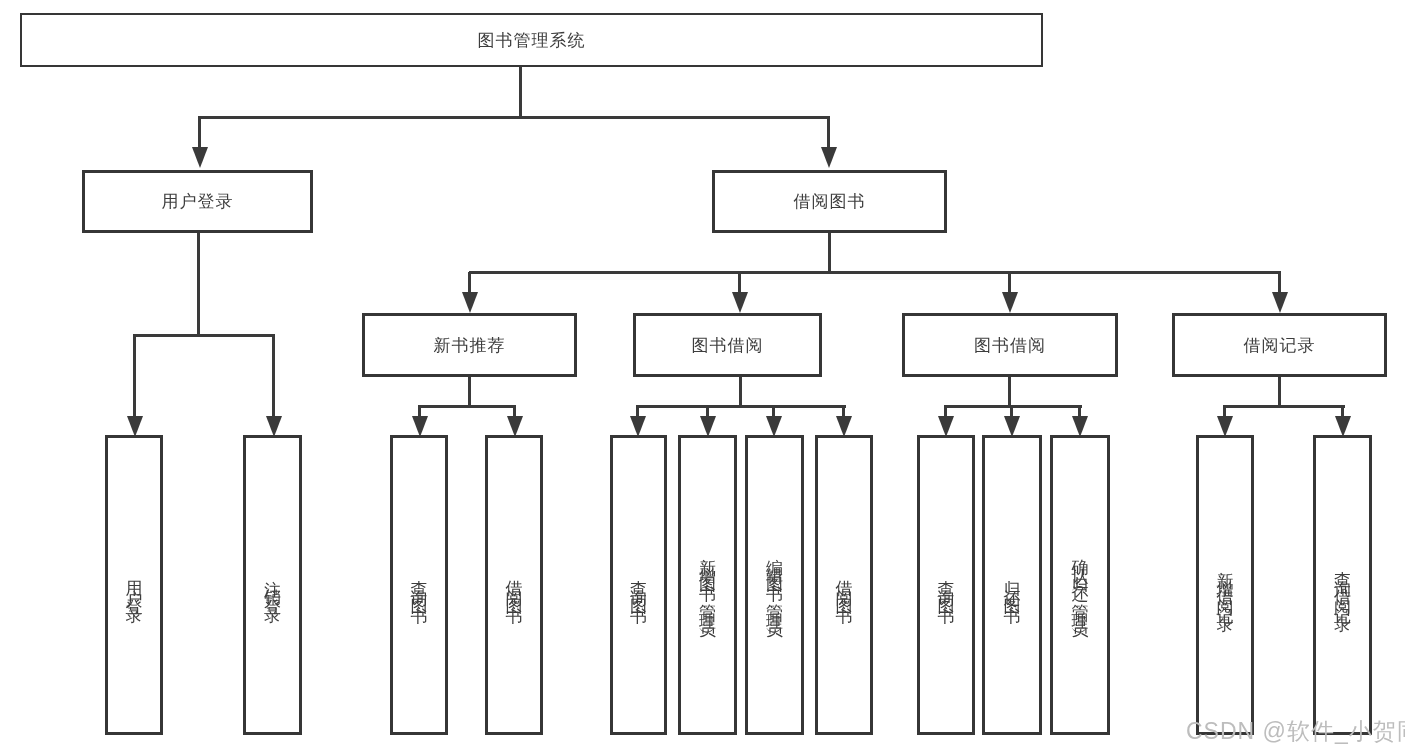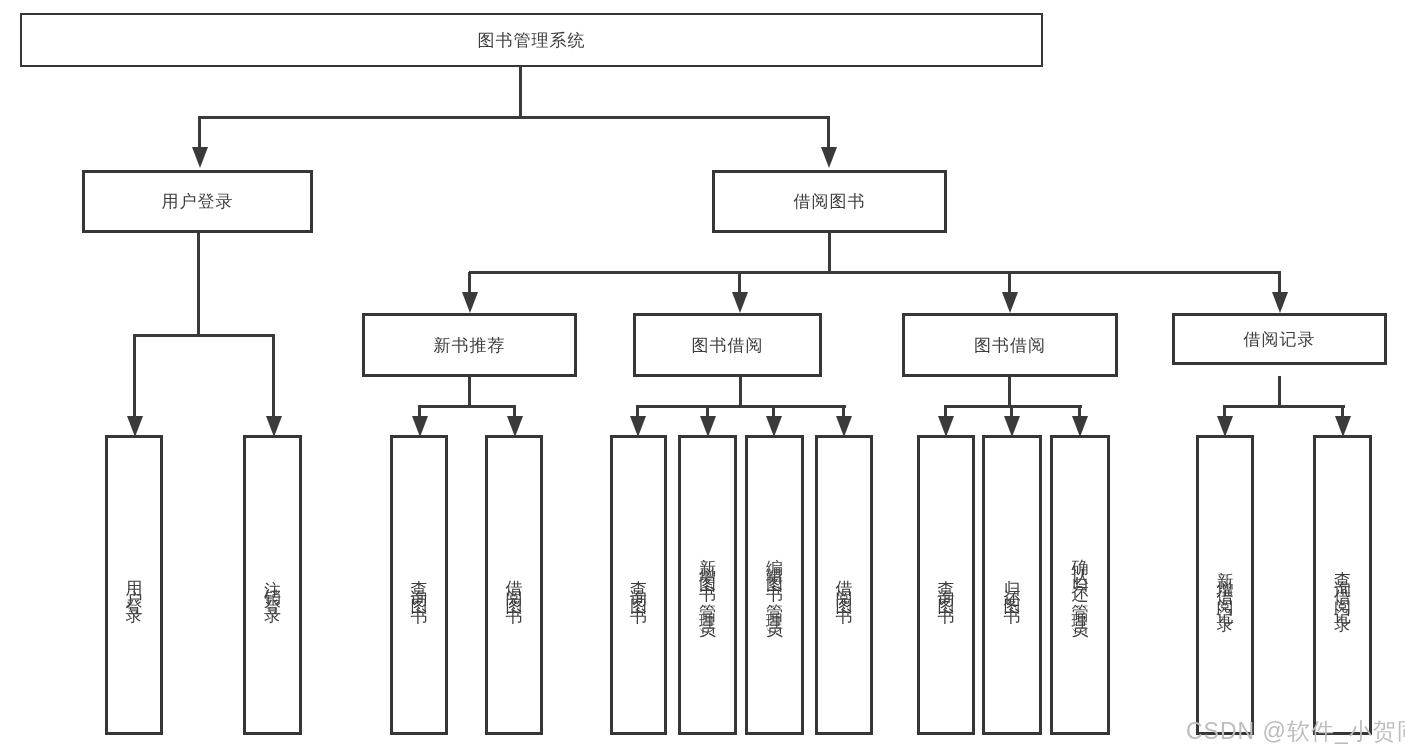--- a/index.html
+++ b/index.html
@@ -92,21 +92,21 @@
 
   <div class="node" style="left:362px;top:313px;width:215px;height:64px;">
     <span>新书推荐</span>
   </div>
   <div class="node" style="left:633px;top:313px;width:189px;height:64px;">
     <span>图书借阅</span>
   </div>
   <div class="node" style="left:902px;top:313px;width:216px;height:64px;">
     <span>图书借阅</span>
   </div>
-  <div class="node" style="left:1172px;top:313px;width:215px;height:52px;">
+  <div class="node" style="left:1172px;top:313px;width:215px;height:64px;">
     <span>借阅记录</span>
   </div>
 
   <div class="vline" style="left:468px;top:376px;height:31px;"></div>
   <div class="hline" style="left:418px;top:405px;width:98px;"></div>
   <div class="arrow" style="left:418px;top:406px;height:10px;"></div>
   <div class="arrow" style="left:513px;top:406px;height:10px;"></div>
 
   <div class="vline" style="left:739px;top:376px;height:31px;"></div>
   <div class="hline" style="left:636px;top:405px;width:210px;"></div>

